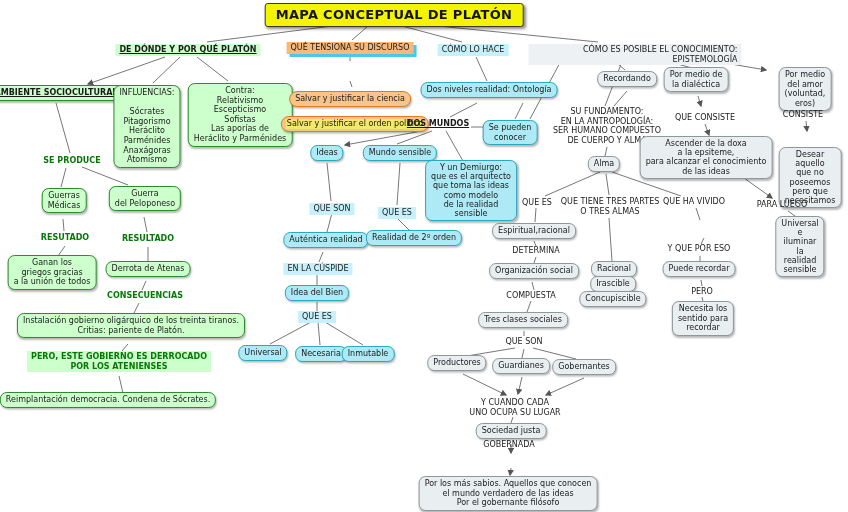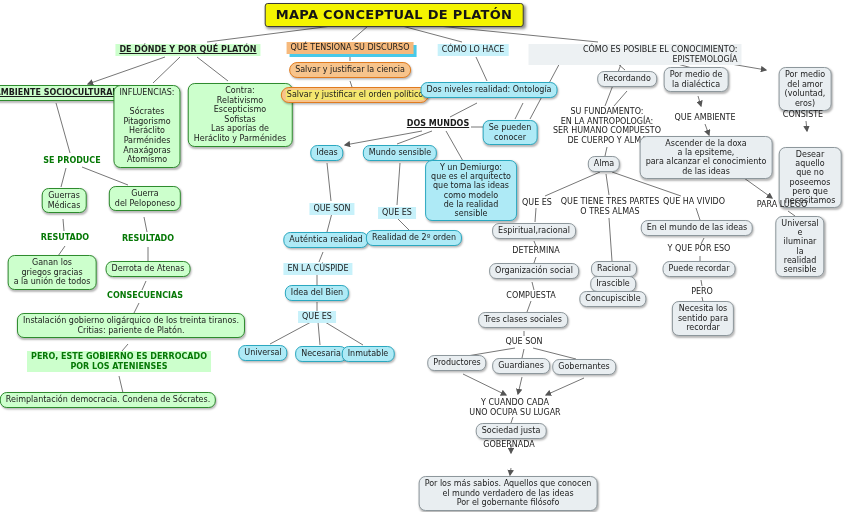--- a/index.html
+++ b/index.html
@@ -9,21 +9,21 @@
   }
   #wires{position:absolute;left:0;top:0;z-index:1;}
   .nd{
     position:absolute;z-index:2;transform:translateX(-50%);
     font-size:8px;line-height:1.2;text-align:center;white-space:pre-line;
   }
   .box{border-radius:7px;padding:2px 5px;box-shadow:1px 1.5px 2px rgba(0,0,0,.28);}
   .box-green{background:#ccffcc;border:1px solid #2e8b2e;}
   .box-cyan{background:#aeeaf6;border:1px solid #2aa8c0;}
   .box-gray{background:#e9eef1;border:1px solid #8d979c;}
-  .box-orange{background:#f7c48c;border:1.5px solid #e07b1f;border-radius:9px;}
+  .box-orange{background:#f7c48c;border:1.5px solid #e07b1f;border-radius:9px;margin-top:29px;}
   .inner-yellow{background:linear-gradient(#f4e76e,#f4e76e) center/calc(100% - 8px) 10px no-repeat,#f7c48c;}
   .hl{padding:1px 4px;}
   .hl-green{background:#ccffcc;}
   .hl-cyan{background:#c7f1fa;}
   .hl-gray{background:#edf1f3;text-align:right;}
   .hl-orange{background:#f6b97c;box-shadow:3px 3px 0 0 #49c9e8;}
   .lbl-green{color:#067806;font-weight:bold;}
   .lbl-bold{font-weight:bold;text-decoration:underline;}
   .title-node{
     background:#f4f400;border:1.6px solid #3a3a3a;border-radius:3px;
@@ -194,21 +194,21 @@
 
   <div class="nd box box-gray" style="left:627px;top:71px">Recordando</div>
   <div class="nd box box-gray" style="left:696px;top:67px">Por medio de
 la dialéctica</div>
   <div class="nd box box-gray" style="left:805px;top:67px">Por medio del amor
 (voluntad, eros)</div>
   <div class="nd" style="left:607px;top:107px">SU FUNDAMENTO:
 EN LA ANTROPOLOGÍA:
 SER HUMANO COMPUESTO
 DE CUERPO Y ALMA</div>
-  <div class="nd" style="left:705px;top:113px">QUE AMBIENTE</div>
+  <div class="nd" style="left:705px;top:113px">QUE CONSISTE</div>
   <div class="nd" style="left:803px;top:110px">CONSISTE</div>
   <div class="nd box box-gray tight" style="left:706px;top:136px">Ascender de la doxa
 a la epsiteme,
 para alcanzar el conocimiento
 de las ideas</div>
   <div class="nd box box-gray tight" style="left:810px;top:147px">Desear aquello
 que no poseemos
 pero que
 necesitamos</div>
   <div class="nd box box-gray" style="left:604px;top:156px">Alma</div>
@@ -220,21 +220,20 @@
   <div class="nd" style="left:610px;top:197px">QUE TIENE TRES PARTES
 O TRES ALMAS</div>
   <div class="nd" style="left:694px;top:197px">QUE HA VIVIDO</div>
   <div class="nd box box-gray" style="left:534px;top:223px">Espiritual,racional</div>
   <div class="nd" style="left:536px;top:246px">DETERMINA</div>
   <div class="nd box box-gray" style="left:534px;top:263px">Organización social</div>
   <div class="nd" style="left:531px;top:291px">COMPUESTA</div>
   <div class="nd box box-gray" style="left:614px;top:261px">Racional</div>
   <div class="nd box box-gray" style="left:613px;top:276px">Irascible</div>
   <div class="nd box box-gray" style="left:613px;top:291px">Concupiscible</div>
-  <div class="nd box box-gray" style="left:697px;top:220px">En el mundo de las ideas</div>
   <div class="nd" style="left:699px;top:244px">Y QUE POR ESO</div>
   <div class="nd box box-gray" style="left:699px;top:261px">Puede recordar</div>
   <div class="nd" style="left:702px;top:287px">PERO</div>
   <div class="nd box box-gray" style="left:703px;top:301px">Necesita los
 sentido para
 recordar</div>
   <div class="nd box box-gray" style="left:523px;top:312px">Tres clases sociales</div>
   <div class="nd" style="left:524px;top:337px">QUE SON</div>
   <div class="nd box box-gray" style="left:457px;top:355px">Productores</div>
   <div class="nd box box-gray" style="left:521px;top:358px">Guardianes</div>

